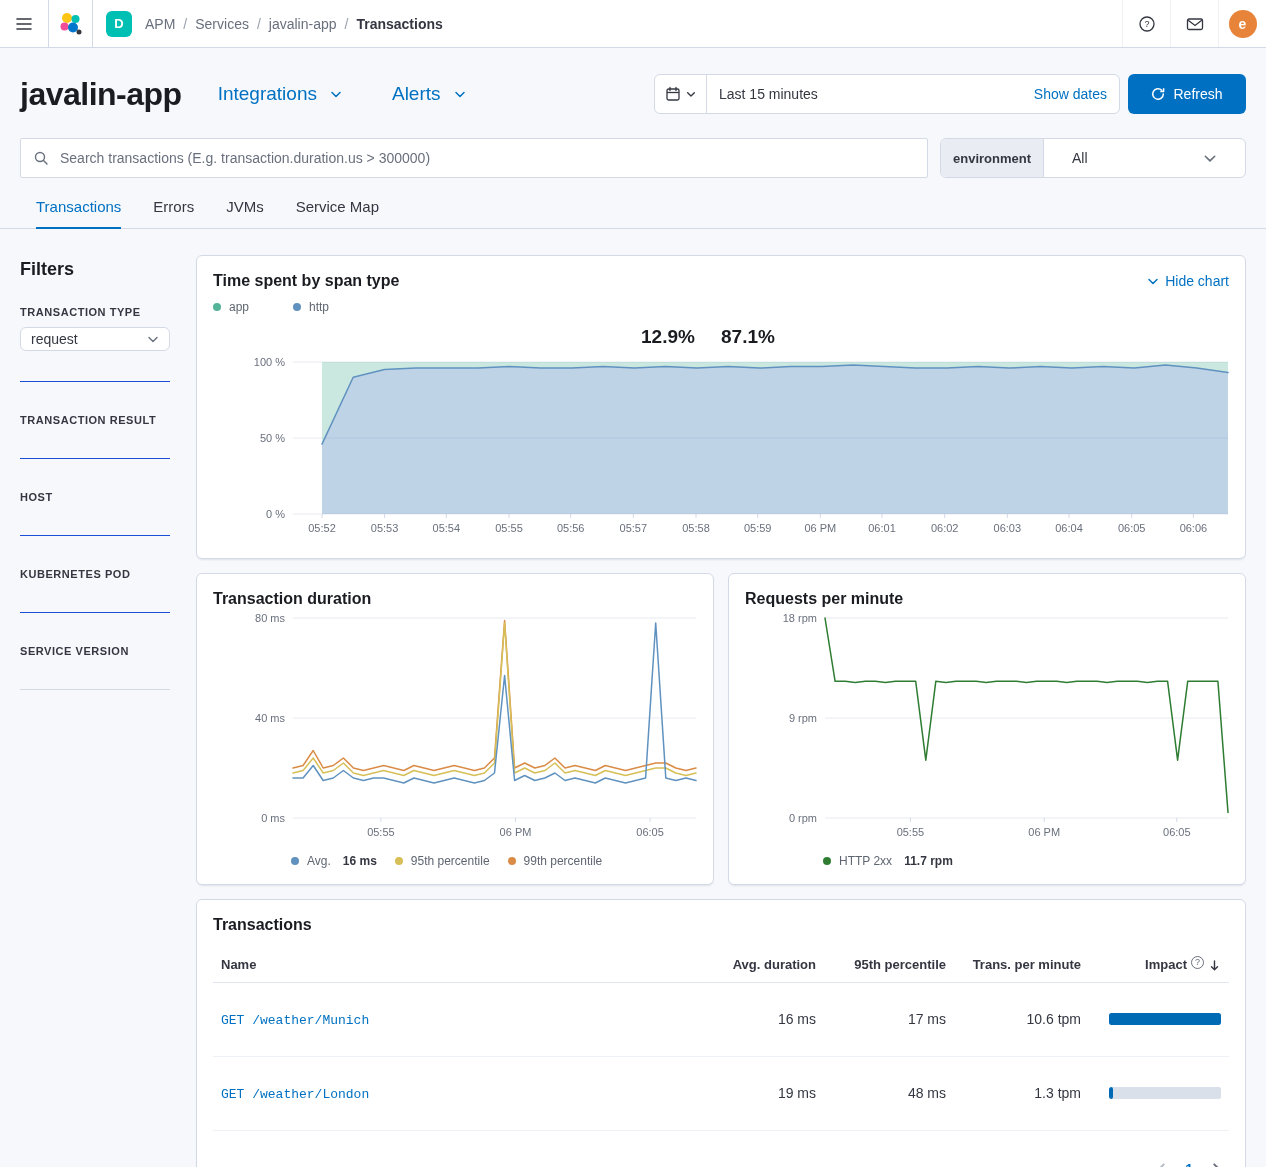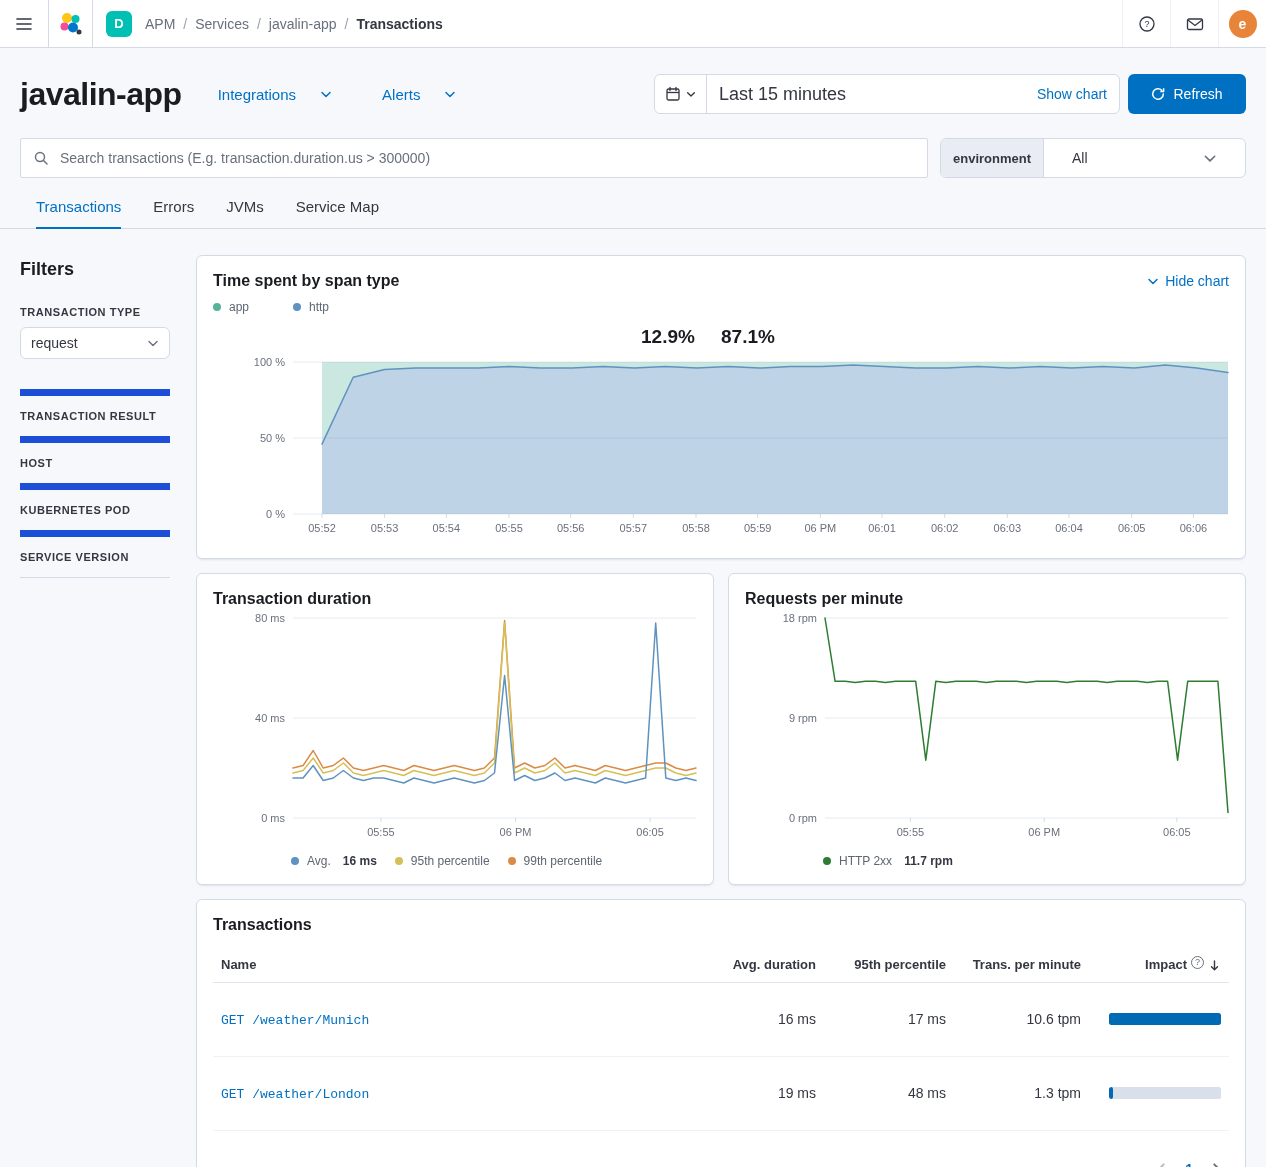--- a/index.html
+++ b/index.html
@@ -21,26 +21,26 @@
   .breadcrumbs a { color:#69707d; text-decoration:none; cursor:pointer; }
   .crumb-sep { color:#9aa2b0; }
   .crumb-current { color:#343741; font-weight:600; }
   .topbar-right { margin-left:auto; display:flex; align-items:stretch; }
   .icon-btn { width:48px; border:none; background:#fff; border-left:1px solid #eef0f4; display:flex; align-items:center; justify-content:center; cursor:pointer; }
   .avatar { width:28px; height:28px; border-radius:50%; color:#fff; font-size:14px; font-weight:600; display:flex; align-items:center; justify-content:center; }
 
   
   .page-header { display:flex; align-items:center; padding:26px 20px 0; }
   .page-title { font-size:32px; font-weight:700; color:#1a1c21; margin:0; letter-spacing:-0.5px; }
-  .hdr-menu { display:flex; align-items:center; gap:24px; color:#0071c2; font-size:15px; margin-left:36px; cursor:pointer; }
+  .hdr-menu { display:flex; align-items:center; gap:13px; color:#0071c2; font-size:19px; margin-left:36px; cursor:pointer; }
   .hdr-menu + .hdr-menu { margin-left:50px; }
   .hdr-right { margin-left:auto; display:flex; gap:8px; align-items:center; }
   .datepicker { display:flex; align-items:center; background:#fff; border:1px solid #d3dae6; border-radius:6px; height:40px; width:466px; }
   .dp-cal { display:flex; align-items:center; gap:5px; padding:0 10px; height:100%; border:none; background:transparent; border-right:1px solid #d3dae6; cursor:pointer; color:#343741; }
-  .dp-value { flex:1; text-align:left; padding:0 12px; font-size:18px; color:#343741; background:none; border:none; cursor:pointer; }
+  .dp-value { flex:1; text-align:left; padding:0 12px; font-size:14px; color:#343741; background:none; border:none; cursor:pointer; }
   .dp-showdates { padding:0 12px; color:#0071c2; font-size:14px; font-weight:500; cursor:pointer; white-space:nowrap; text-decoration:none; }
   .refresh-btn { height:40px; min-width:118px; background:#0071c2; color:#fff; border:none; border-radius:6px; font-size:14px; font-weight:500; display:flex; align-items:center; justify-content:center; gap:8px; cursor:pointer; }
 
   
   .search-row { display:flex; gap:12px; padding:24px 20px 0; }
   .search-box { flex:1; display:flex; align-items:center; background:#fff; border:1px solid #d3dae6; border-radius:2px; height:40px; padding:0 12px; gap:9px;justify-content:space-between; }
   .search-box input { flex:1; border:none; outline:none; font-size:14px; color:#343741; background:transparent; }
   .search-box input::placeholder { color:#69707d; }
   .env-group { display:flex; width:306px; border:1px solid #d3dae6; border-radius:6px; overflow:hidden; height:40px; background:#fff; }
   .env-label { background:#e9edf3; display:flex; align-items:center; padding:0 12px; font-size:13px; font-weight:600; color:#343741; border-right:1px solid #d3dae6; }
@@ -49,23 +49,23 @@
   
   .tabs { display:flex; gap:32px; padding:20px 36px 0; border-bottom:1px solid #d3dae6; }
   .tab { padding-bottom:13px; font-size:15px; color:#343741; cursor:pointer; }
   .tab.active { color:#0071c2; font-weight:500; padding-bottom:11px; border-bottom:2px solid #0071c2; margin-bottom:-1px; }
 
   
   .content { display:flex; padding:26px 20px 32px; gap:26px; align-items:flex-start; }
   .filters { width:150px; flex:0 0 150px; }
   .filters-heading { font-size:18px; font-weight:700; color:#1a1c21; margin:4px 0 26px; }
   .filter-label { font-size:11px; font-weight:700; color:#343741; letter-spacing:.05em; margin-bottom:9px; }
-  .filter-select { height:32px; border:1px solid #d3dae6; border-radius:6px; background:#fff; display:flex; align-items:center; justify-content:space-between; padding:0 10px; font-size:14px; cursor:pointer; margin-bottom:30px; color:#343741; }
+  .filter-select { height:24px; border:1px solid #d3dae6; border-radius:6px; background:#fff; display:flex; align-items:center; justify-content:space-between; padding:0 10px; font-size:14px; cursor:pointer; margin-bottom:30px; color:#343741; }
   .facet-list { list-style:none; margin:0; padding:0; }
-  .facet-list li { border-top:7px solid #1d4ed8; padding:14px 0; font-size:11px; font-weight:700; color:#343741; letter-spacing:.05em; cursor:pointer; }
+  .facet-list li { border-top:1px solid #1d4ed8; padding:32px 0; font-size:11px; font-weight:700; color:#343741; letter-spacing:.05em; cursor:pointer; }
   .facet-list li:last-child { border-bottom:1px solid #d3dae6; }
 
   .main { flex:1; display:flex; flex-direction:column; gap:14px; min-width:0; }
   .card { background:#fff; border:1px solid #d3dae6; border-radius:6px; padding:16px; box-shadow:0 2px 2px -1px rgba(152,162,179,.25); }
   .card-head { display:flex; justify-content:space-between; align-items:center; margin-bottom:10px; }
   .card-title { font-size:16px; font-weight:700; color:#1a1c21; margin:0; }
   .hide-chart { display:flex; align-items:center; gap:6px; color:#0071c2; font-size:14px; cursor:pointer; text-decoration:none; }
   .row2 { display:flex; gap:14px; }
   .row2 .card { flex:1; min-width:0; }
 
@@ -169,21 +169,21 @@
         <svg width="16" height="16" viewBox="0 0 16 16">
             <rect x="2" y="3" width="12" height="11" rx="1.5" fill="none" stroke="#343741" stroke-width="1.3"></rect>
             <path d="M2 6.5h12" stroke="#343741" stroke-width="1.3"></path>
             <path d="M5 1.5v3M11 1.5v3" stroke="#343741" stroke-width="1.3" stroke-linecap="round"></path>
           </svg>
         <svg width="10" height="10" viewBox="0 0 12 12">
             <path d="M2 4.5l4 4 4-4" fill="none" stroke="#343741" stroke-width="1.6" stroke-linecap="round" stroke-linejoin="round"></path>
           </svg>
       </button>
       <button class="dp-value">Last 15 minutes</button>
-      <a class="dp-showdates">Show chart</a>
+      <a class="dp-showdates">Show dates</a>
     </div>
     <button class="refresh-btn">
       <svg width="14" height="14" viewBox="0 0 14 14">
           <path d="M12.3 7a5.3 5.3 0 1 1-1.6-3.8" fill="none" stroke="#fff" stroke-width="1.5" stroke-linecap="round"></path>
           <path d="M12.6 1.2v3.3H9.3" fill="none" stroke="#fff" stroke-width="1.5" stroke-linejoin="round"></path>
         </svg>
       <span>Refresh</span>
     </button>
   </div>
 </div>

